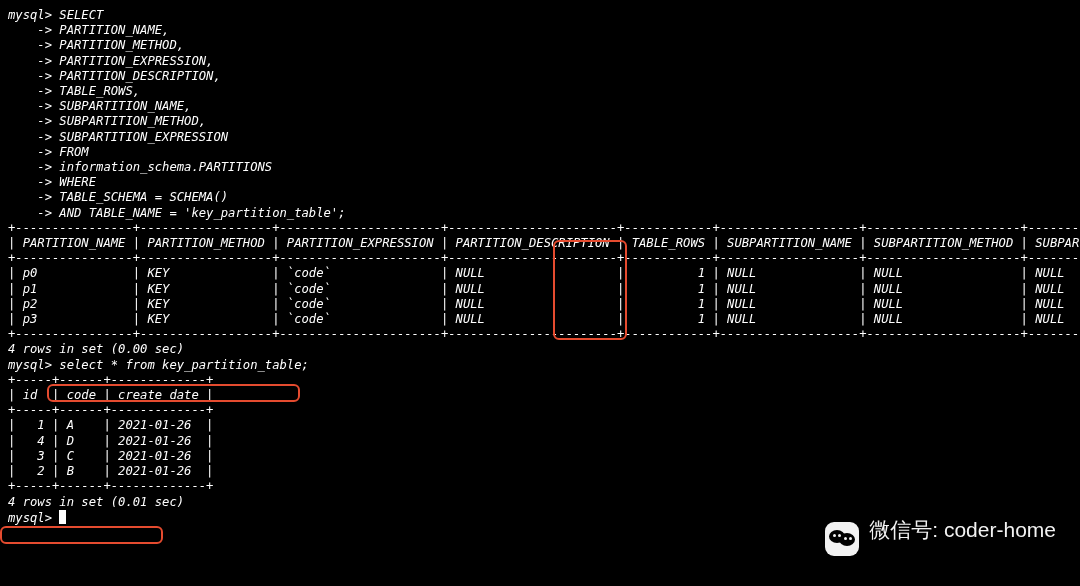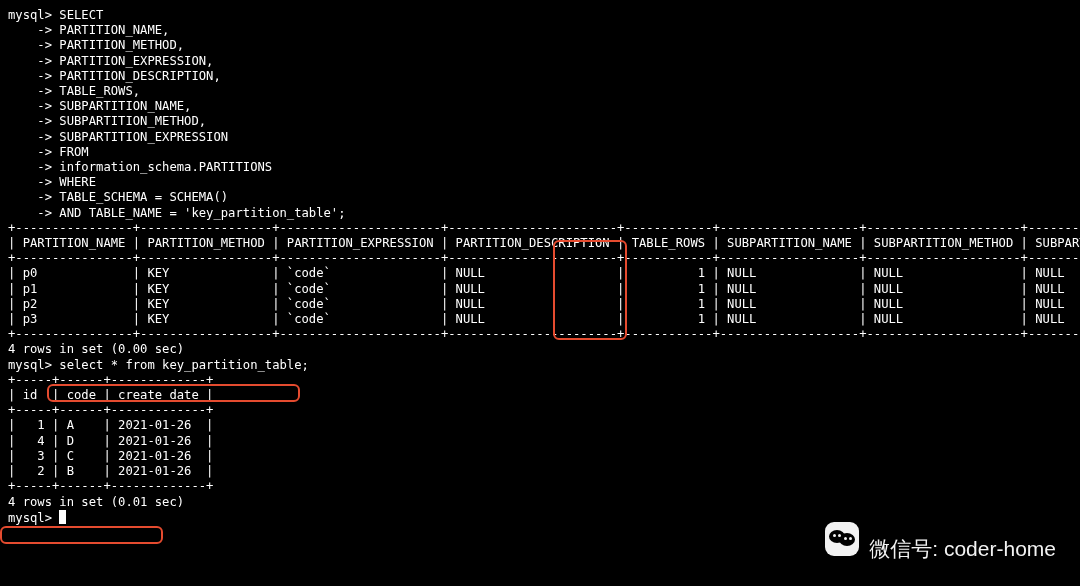--- a/index.html
+++ b/index.html
@@ -12,41 +12,41 @@
     line-height: 15.2px;
     width: 1080px;
     height: 586px;
     overflow: hidden;
   }
   .term {
     padding: 8px 8px;
     white-space: pre;
     position: relative;
   }
-  .line { display: block; }
+  .line { display: block; font-style: italic; }
   .cursor {
     display: inline-block;
     width: 7px;
     height: 14px;
     background: #fff;
     vertical-align: -2px;
   }
   .hl-box {
     position: absolute;
     border: 2px solid #E54B2F;
     border-radius: 6px;
     pointer-events: none;
     box-sizing: border-box;
   }
   .watermark {
     position: absolute;
     right: 24px;
     bottom: 30px;
     display: flex;
-    align-items: flex-end;
+    align-items: flex-start;
     color: #fff;
     font-family: "PingFang SC","Microsoft YaHei",sans-serif;
     font-size: 21px;
     gap: 10px;
     opacity: 0.95;
   }
   .wm-icon {
     width: 34px;
     height: 34px;
     border-radius: 9px;

